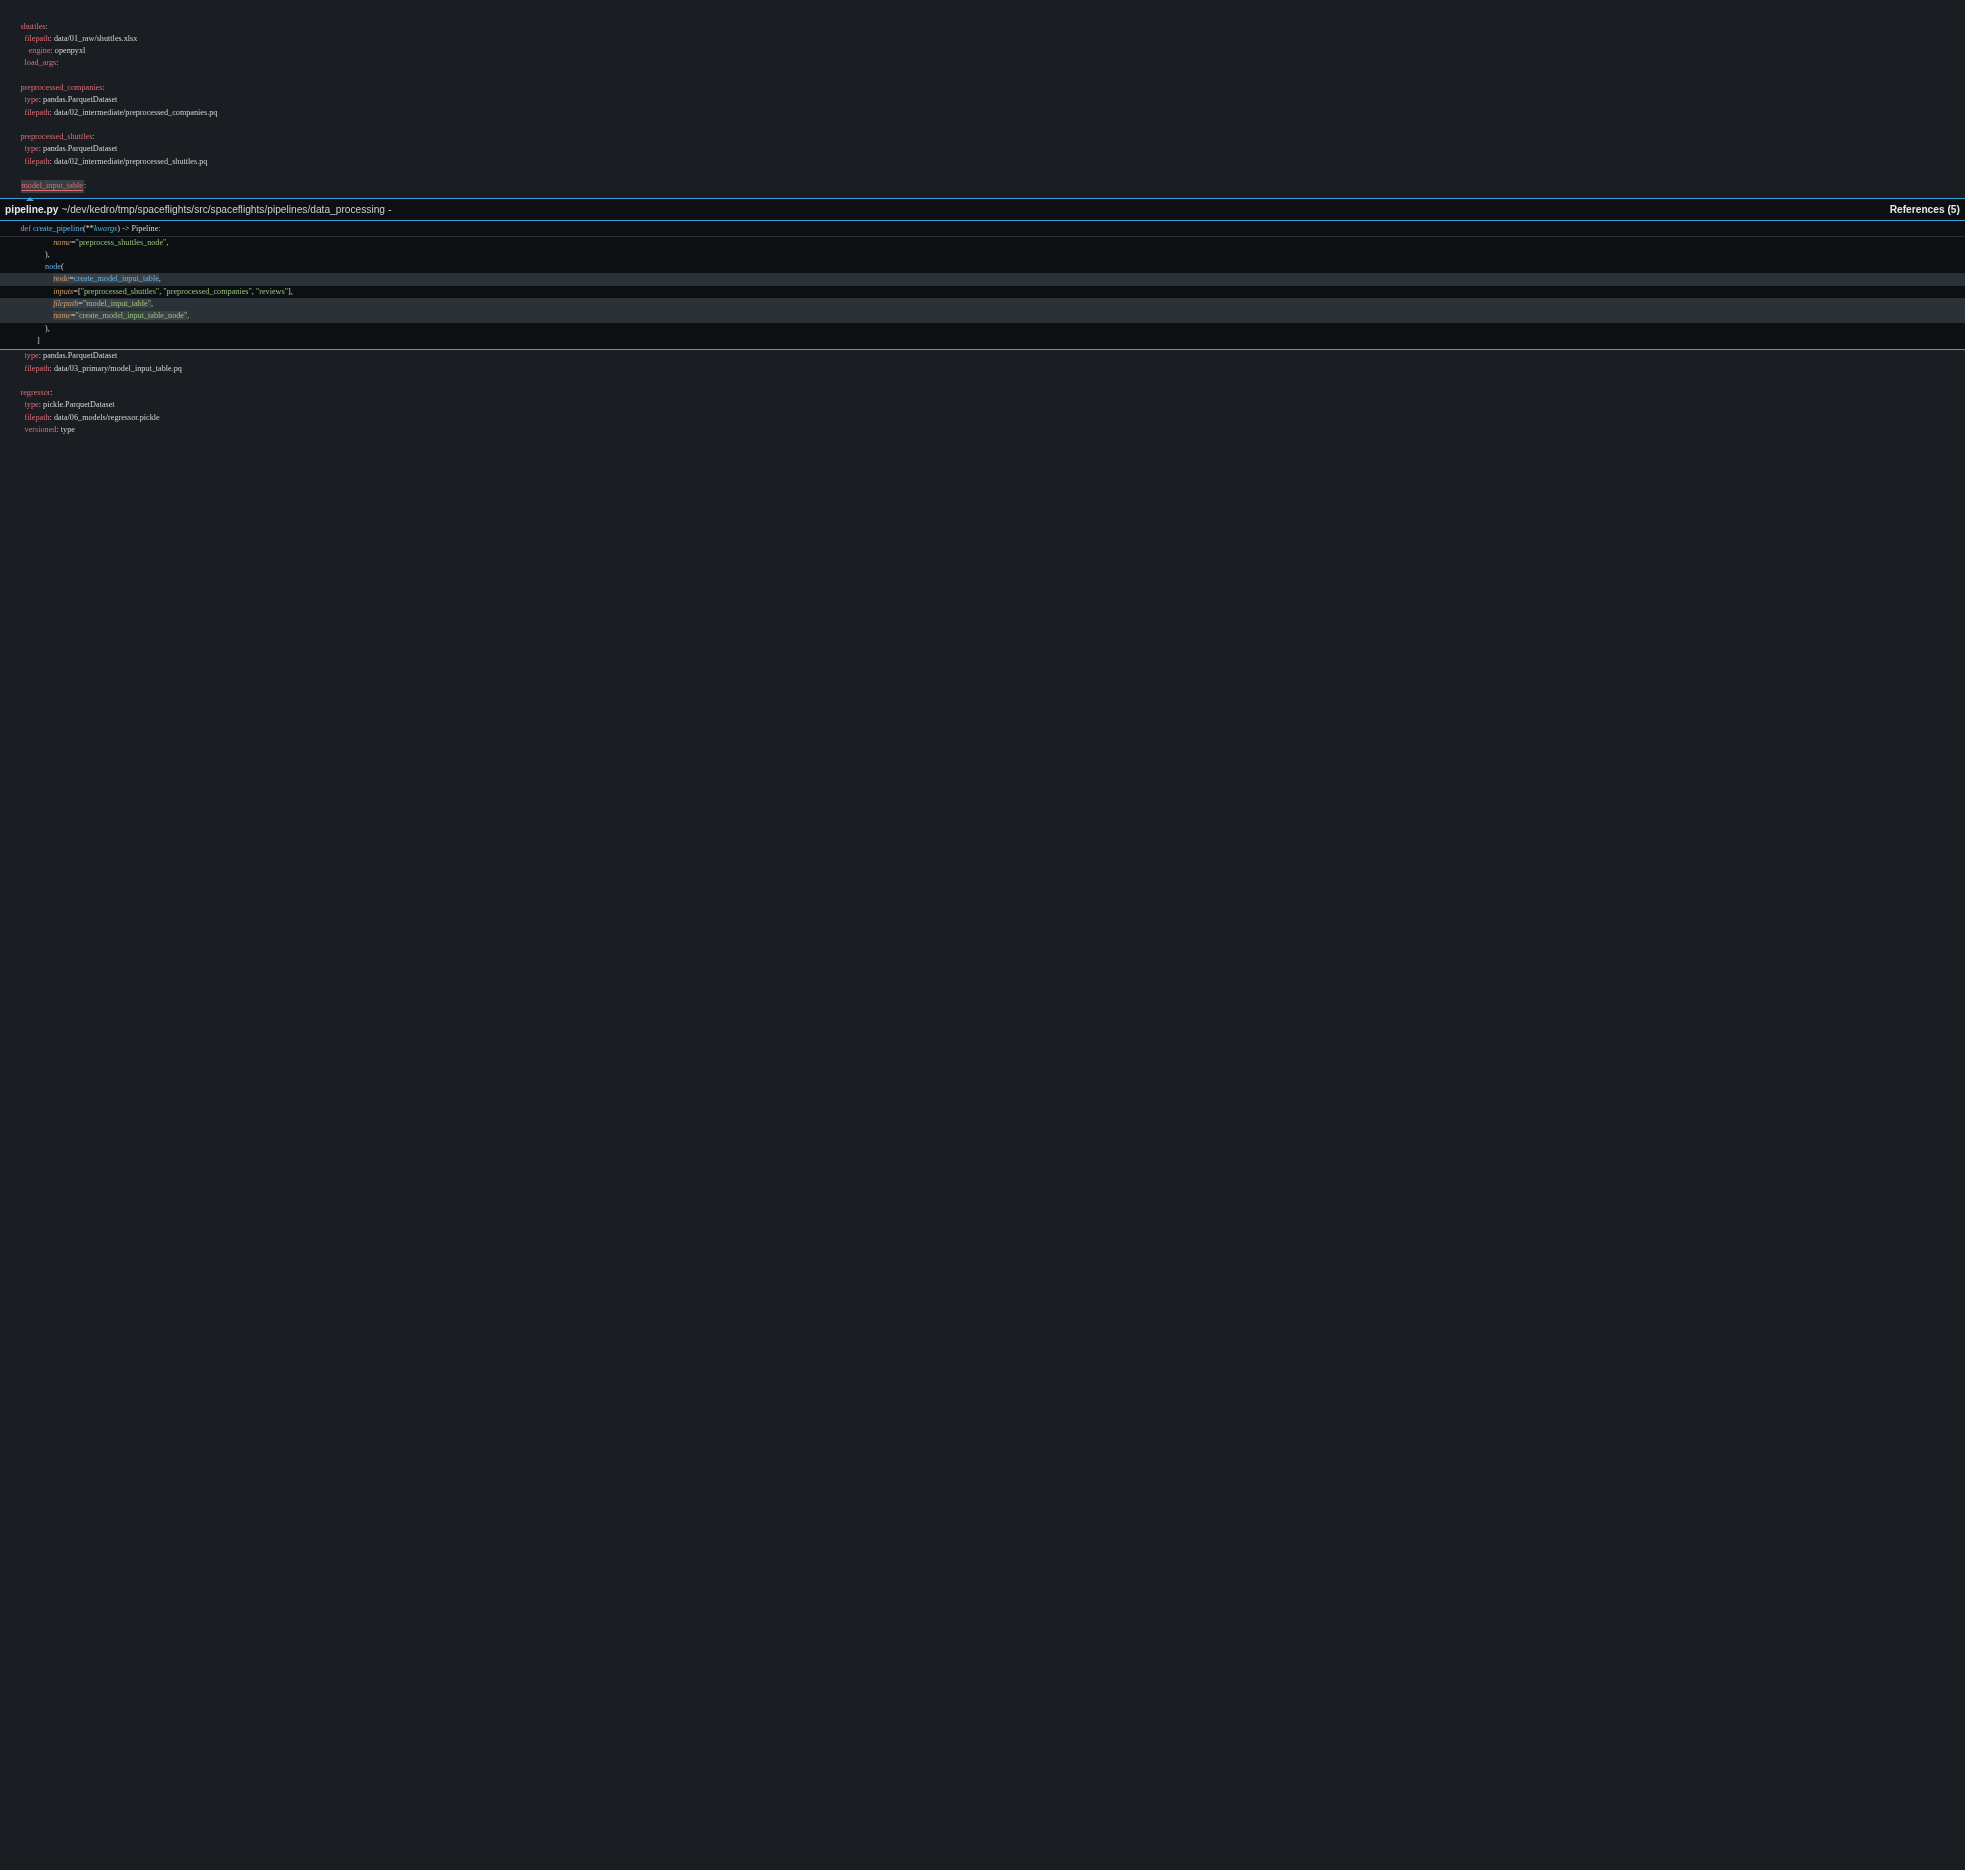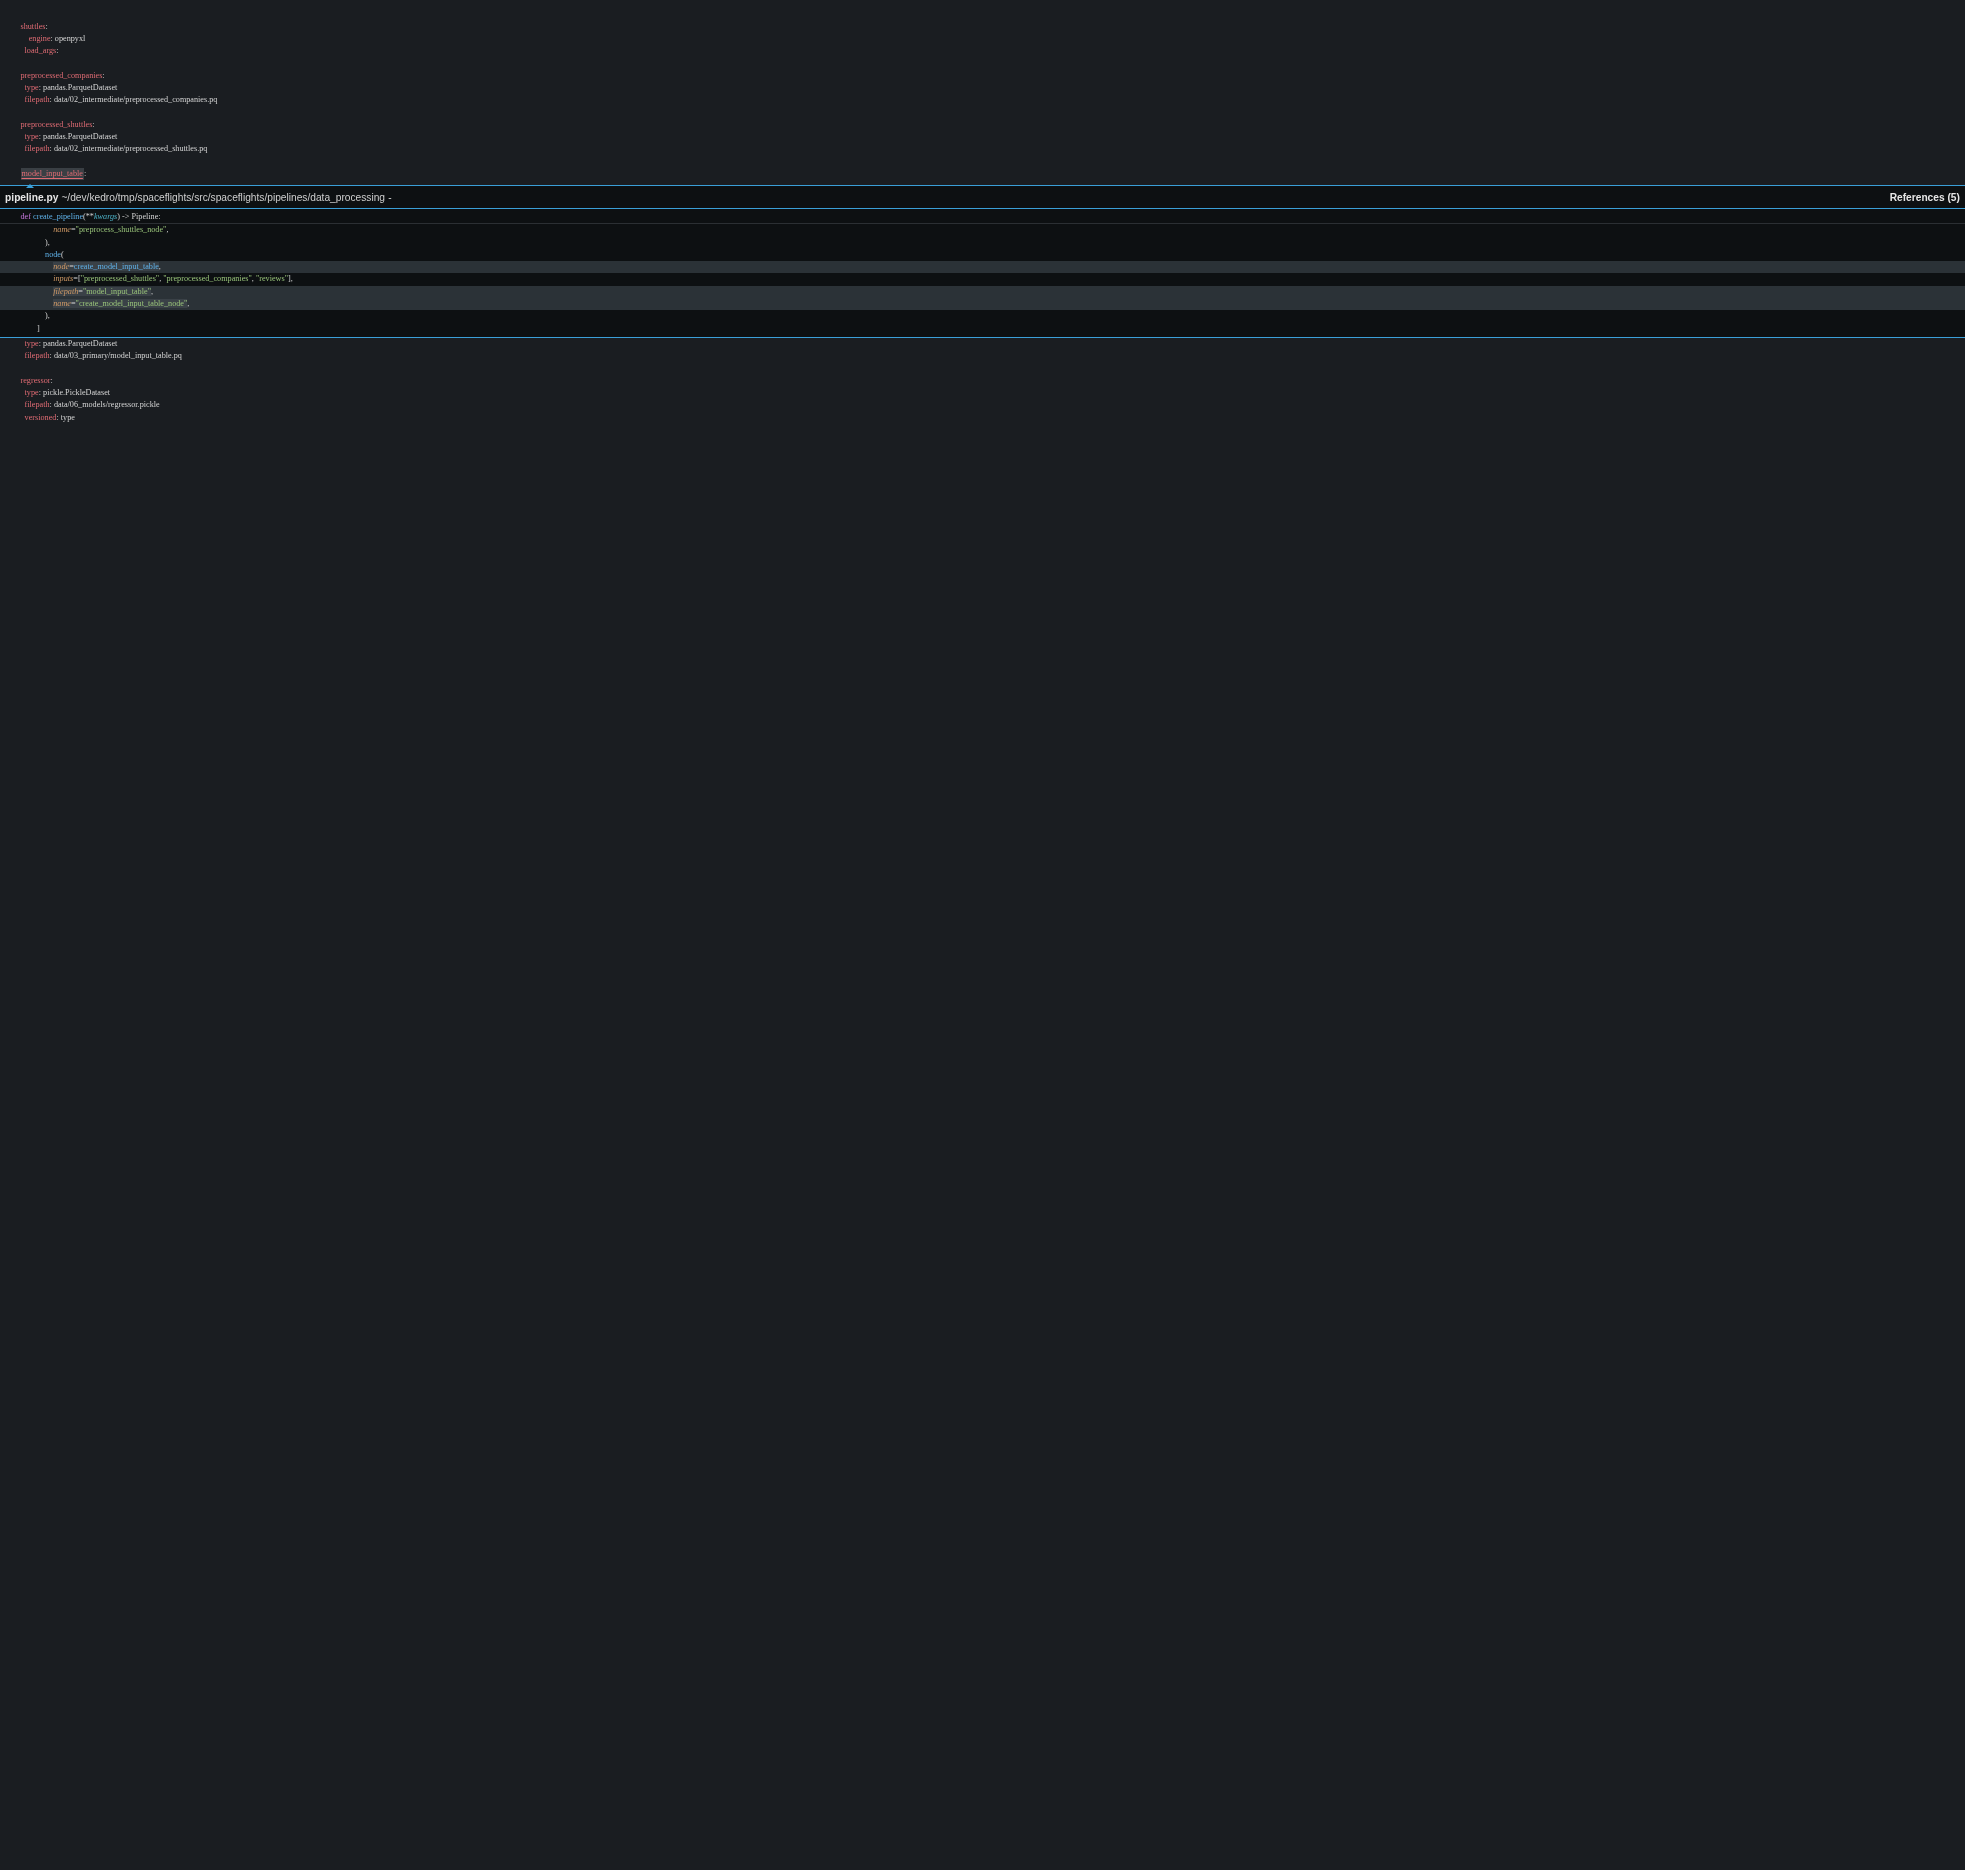--- a/index.html
+++ b/index.html
@@ -84,20 +84,21 @@
     border-bottom: 0.5px solid #2b2f33;
     background: #0d1012;
   }
 </style>
 </head>
 <body>
 
 <div class="editor">
 
   <div class="line"><span class="key">shuttles</span><span class="colon">:</span></div>
+  <div class="line">  <span class="key">filepath</span><span class="colon">:</span> <span class="val">data/01_raw/shuttles.xlsx</span></div>
   <div class="line">    <span class="key">engine</span><span class="colon">:</span> <span class="val">openpyxl</span></div>
   <div class="line">  <span class="key">load_args</span><span class="colon">:</span></div>
   <div class="line"> </div>
 
   <div class="line"><span class="key">preprocessed_companies</span><span class="colon">:</span></div>
   <div class="line">  <span class="key">type</span><span class="colon">:</span> <span class="val">pandas.ParquetDataset</span></div>
   <div class="line">  <span class="key">filepath</span><span class="colon">:</span> <span class="val">data/02_intermediate/preprocessed_companies.pq</span></div>
   <div class="line"> </div>
 
   <div class="line"><span class="key">preprocessed_shuttles</span><span class="colon">:</span></div>
@@ -127,18 +128,18 @@
     <div class="line ref-hl">                <span class="matchtxt"><span class="pname">name</span><span class="py-op">=</span><span class="str">"create_model_input_table_node"</span></span><span class="punct">,</span></div>
     <div class="line">            <span class="punct">),</span></div>
     <div class="line">        <span class="punct">]</span></div>
   </div>
 
   <div class="line">  <span class="key">type</span><span class="colon">:</span> <span class="val">pandas.ParquetDataset</span></div>
   <div class="line">  <span class="key">filepath</span><span class="colon">:</span> <span class="val">data/03_primary/model_input_table.pq</span></div>
   <div class="line"> </div>
 
   <div class="line"><span class="key">regressor</span><span class="colon">:</span></div>
-  <div class="line">  <span class="key">type</span><span class="colon">:</span> <span class="val">pickle.PickleDataset</span></div>
+  <div class="line">  <span class="key">type</span><span class="colon">:</span> <span class="val">pickle.ParquetDataset</span></div>
   <div class="line">  <span class="key">filepath</span><span class="colon">:</span> <span class="val">data/06_models/regressor.pickle</span></div>
   <div class="line">  <span class="key">versioned</span><span class="colon">:</span> <span class="val">type</span></div>
 
 </div>
 
 
 </body></html>

